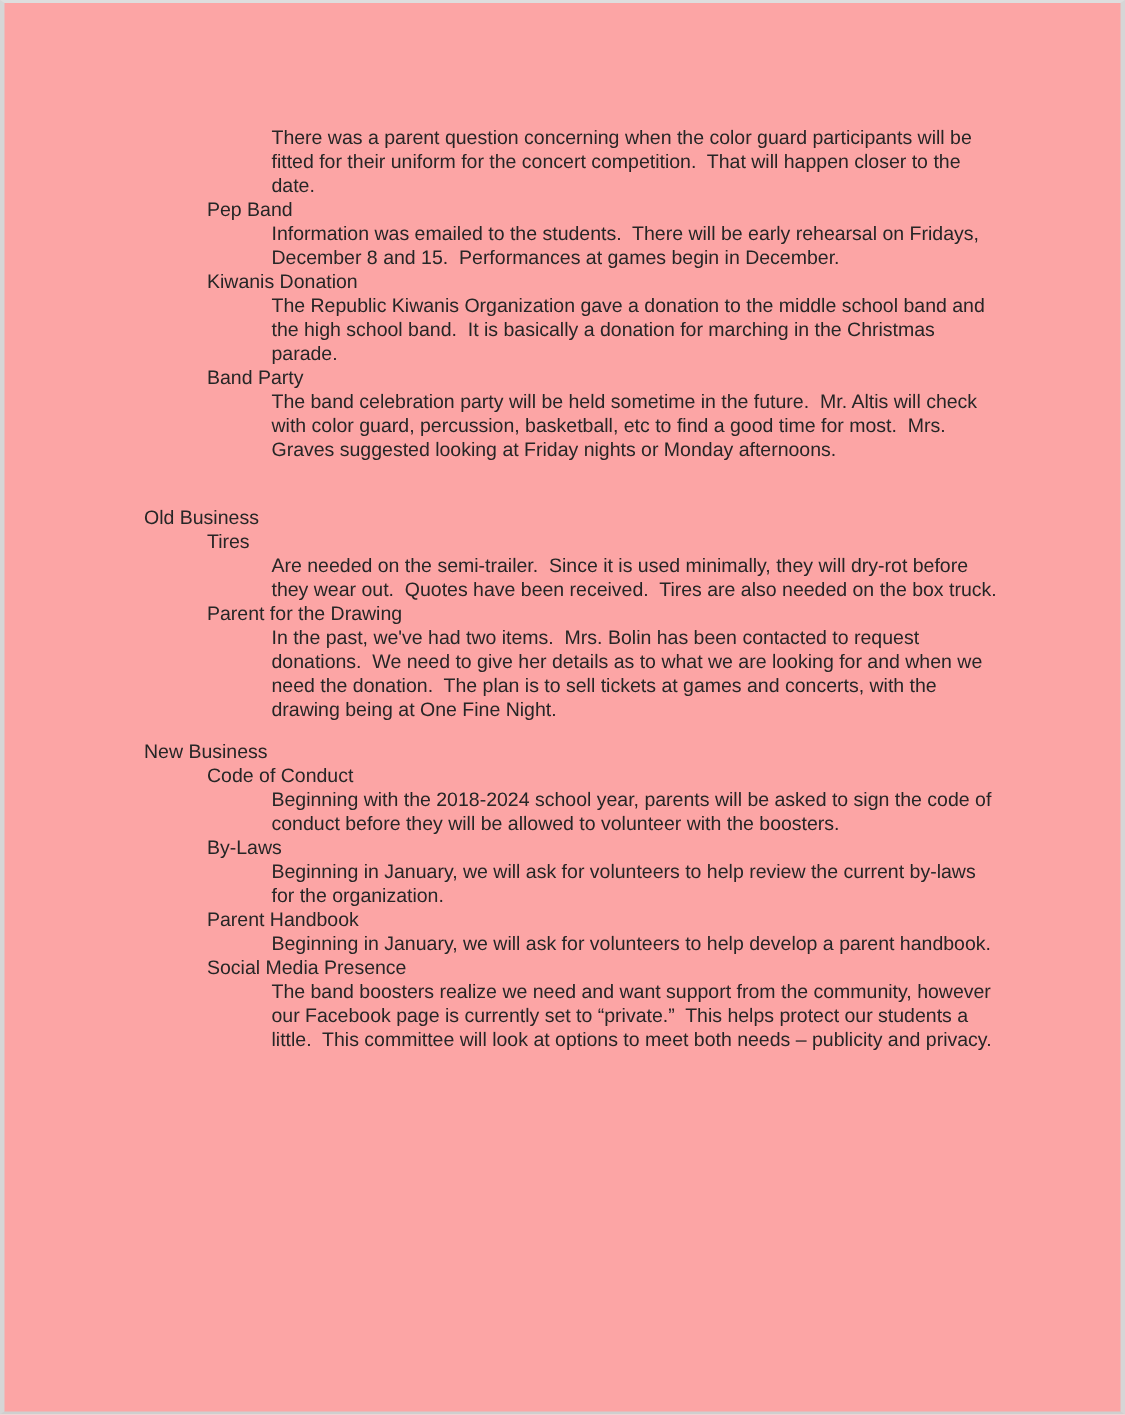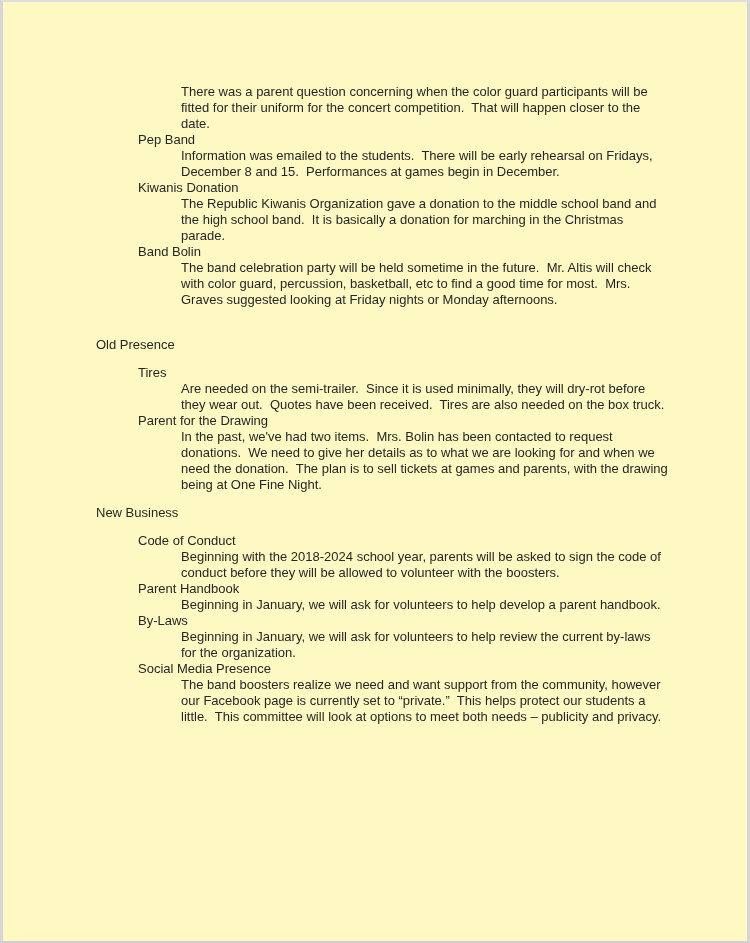--- a/index.html
+++ b/index.html
@@ -6,21 +6,21 @@
     margin: 0;
     padding: 0;
     background: #ffffff;
     font-family: "Liberation Sans", sans-serif;
   }
   .page {
     position: relative;
     box-sizing: border-box;
     width: 750px;
     height: 943px;
-    background: #fef9c3;
+    background: #fca5a5;
     border-left: 3px solid #d6d6d6;
     border-right: 3px solid #d6d6d6;
     border-top: 2px solid #dedede;
     border-bottom: 2px solid #cfcfcf;
     overflow: hidden;
   }
   .doc {
     position: absolute;
     top: 82px;
     left: 93px;
@@ -36,21 +36,21 @@
   }
   .heading {
     margin: 0 0 0 42px;
     white-space: pre-wrap;
   }
   .major {
     margin: 0;
     white-space: pre-wrap;
   }
   .section { margin-top: 0; }
-  .section.tight { margin-top: 12px; }
+  .section.tight { margin-top: 0; }
   .gap-std { margin-top: 12px; }
   .gap-xl { margin-top: 29px; }
 </style>
 </head>
 <body>
 
 <div class="page">
   <div class="doc">
 
     <p class="body">There was a parent question concerning when the color guard participants will be fitted for their uniform for the concert competition.  That will happen closer to the date.</p>
@@ -59,51 +59,51 @@
       <div class="heading">Pep Band</div>
       <p class="body">Information was emailed to the students.  There will be early rehearsal on Fridays, December 8 and 15.  Performances at games begin in December.</p>
     </div>
 
     <div class="section">
       <div class="heading">Kiwanis Donation</div>
       <p class="body">The Republic Kiwanis Organization gave a donation to the middle school band and the high school band.  It is basically a donation for marching in the Christmas parade.</p>
     </div>
 
     <div class="section">
-      <div class="heading">Band Bolin</div>
+      <div class="heading">Band Party</div>
       <p class="body">The band celebration party will be held sometime in the future.  Mr. Altis will check with color guard, percussion, basketball, etc to find a good time for most.  Mrs. Graves suggested looking at Friday nights or Monday afternoons.</p>
     </div>
 
-    <div class="major gap-xl">Old Presence</div>
+    <div class="major gap-xl">Old Business</div>
 
     <div class="section tight">
       <div class="heading">Tires</div>
       <p class="body">Are needed on the semi-trailer.  Since it is used minimally, they will dry-rot before they wear out.  Quotes have been received.  Tires are also needed on the box truck.</p>
     </div>
 
     <div class="section">
       <div class="heading">Parent for the Drawing</div>
-      <p class="body">In the past, we've had two items.  Mrs. Bolin has been contacted to request donations.  We need to give her details as to what we are looking for and when we need the donation.  The plan is to sell tickets at games and parents, with the drawing being at One Fine Night.</p>
+      <p class="body">In the past, we've had two items.  Mrs. Bolin has been contacted to request donations.  We need to give her details as to what we are looking for and when we need the donation.  The plan is to sell tickets at games and concerts, with the drawing being at One Fine Night.</p>
     </div>
 
     <div class="major gap-std">New Business</div>
 
     <div class="section tight">
       <div class="heading">Code of Conduct</div>
       <p class="body">Beginning with the 2018-2024 school year, parents will be asked to sign the code of conduct before they will be allowed to volunteer with the boosters.</p>
     </div>
 
     <div class="section">
-      <div class="heading">Parent Handbook</div>
-      <p class="body">Beginning in January, we will ask for volunteers to help develop a parent handbook.</p>
+      <div class="heading">By-Laws</div>
+      <p class="body">Beginning in January, we will ask for volunteers to help review the current by-laws for the organization.</p>
     </div>
 
     <div class="section">
-      <div class="heading">By-Laws</div>
-      <p class="body">Beginning in January, we will ask for volunteers to help review the current by-laws for the organization.</p>
+      <div class="heading">Parent Handbook</div>
+      <p class="body">Beginning in January, we will ask for volunteers to help develop a parent handbook.</p>
     </div>
 
     <div class="section">
       <div class="heading">Social Media Presence</div>
       <p class="body">The band boosters realize we need and want support from the community, however our Facebook page is currently set to “private.”  This helps protect our students a little.  This committee will look at options to meet both needs – publicity and privacy.</p>
     </div>
 
   </div>
 </div>
 

